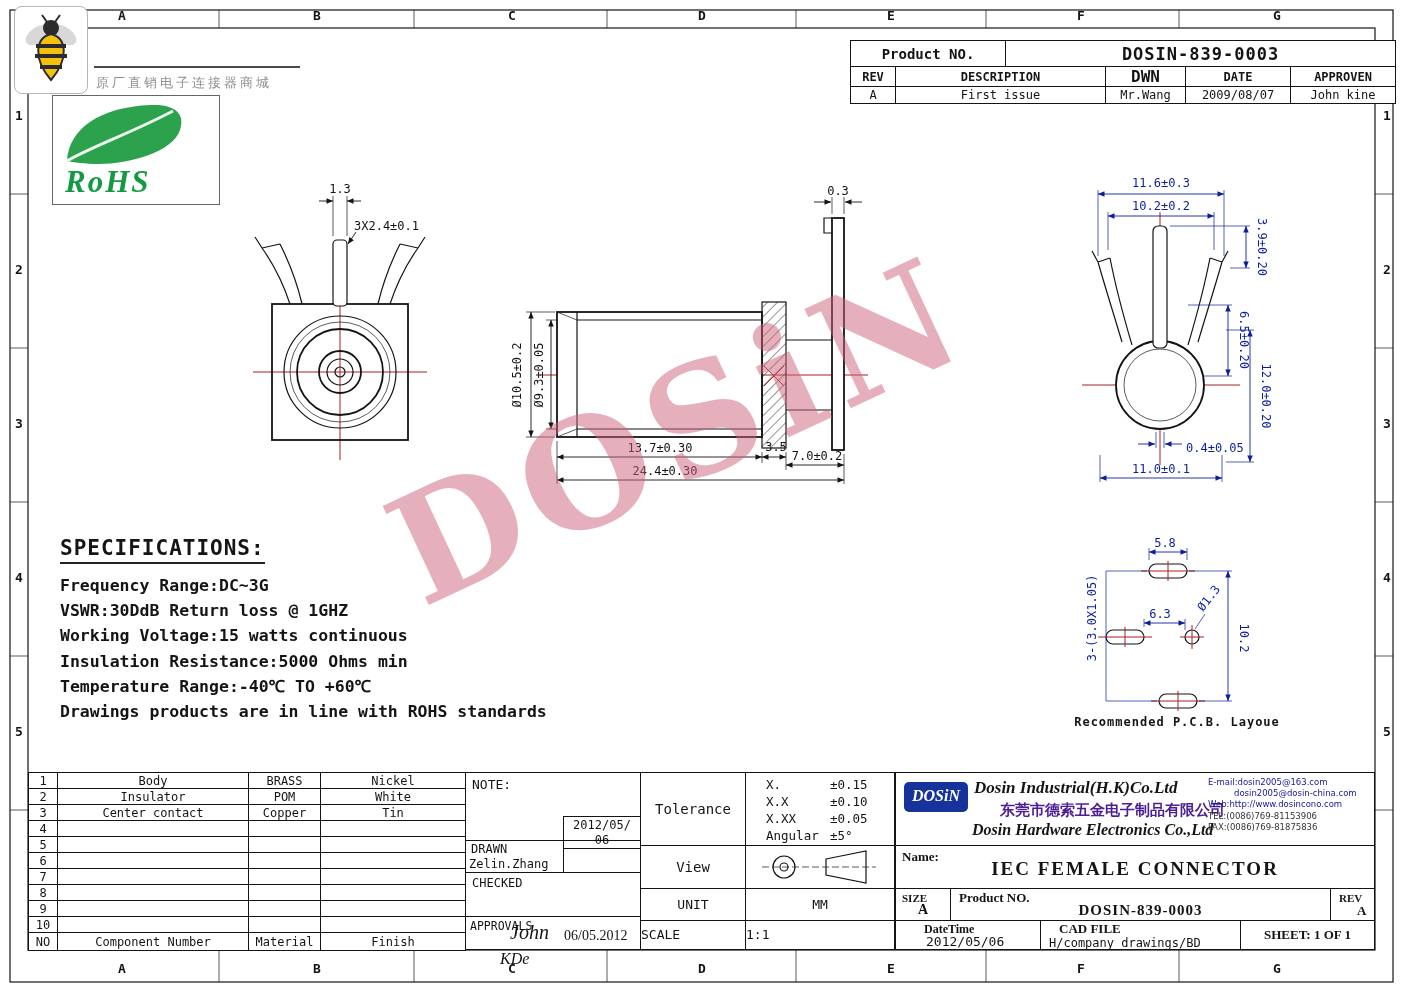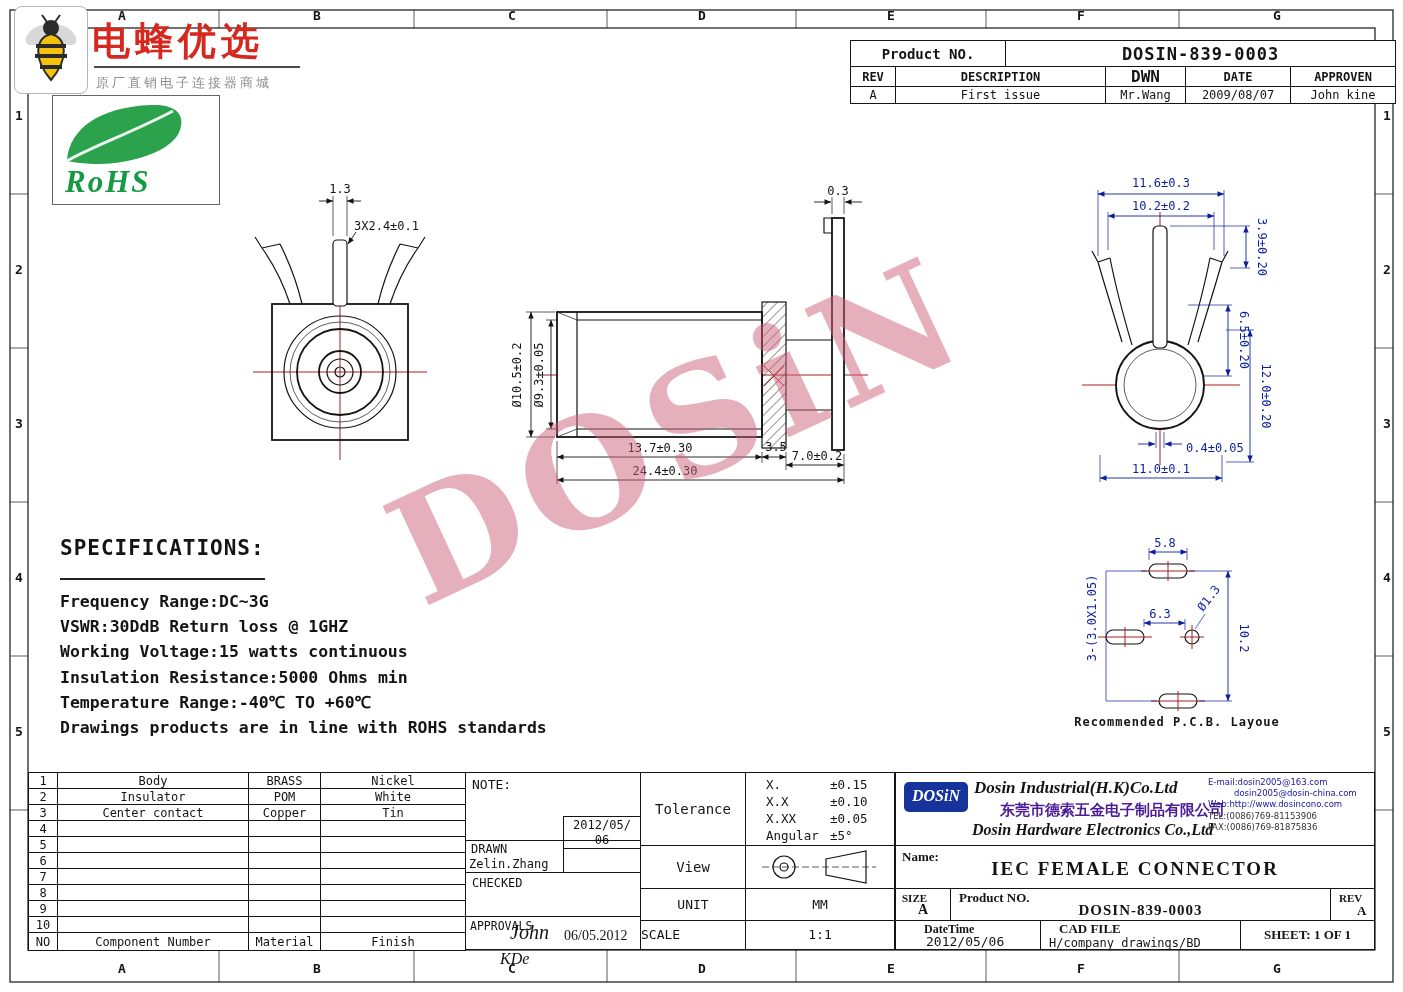--- a/index.html
+++ b/index.html
@@ -23,21 +23,21 @@
   .dl{stroke:#141414;stroke-width:.9;fill:none}
   .db{stroke:#0b1f9c;stroke-width:.9;fill:none}
   .wfill{fill:#fff}
   
   table.grid{position:absolute;border-collapse:collapse;table-layout:fixed;background:#fff}
   table.grid td{border:1px solid #141414;padding:0;text-align:center;vertical-align:middle;
      font:12px "DejaVu Sans Mono",monospace;color:#141414;overflow:hidden;white-space:nowrap}
   
   .specs{position:absolute;left:60px;top:536px;width:580px}
   .specs .t{display:inline-block;font:bold 21px "DejaVu Sans Mono",monospace;letter-spacing:1px;
-            border-bottom:2px solid #222;padding-bottom:18px}
+            border-bottom:2px solid #222;padding-bottom:2px}
   .specs .l{font:bold 16.5px "DejaVu Sans Mono",monospace;line-height:25.2px;white-space:nowrap}
   .specs .lines{margin-top:9px}
   
   .watermark{position:absolute;left:400px;top:480px;height:160px;line-height:160px;
      font-family:"DejaVu Serif",serif;font-weight:bold;font-size:150px;letter-spacing:10px;
      color:rgba(206,95,122,.5);transform:rotate(-25deg);transform-origin:left center;
      pointer-events:none;z-index:6;white-space:nowrap}
   
   .beebadge{position:absolute;left:14px;top:6px;width:74px;height:88px;background:#fff;
      border:1px solid #b5b5b5;border-radius:8px;z-index:4;text-align:center;padding-top:6px}
@@ -202,21 +202,20 @@
     <svg width="60" height="72" viewBox="0 0 60 72">
       <ellipse cx="17" cy="22" rx="14" ry="8" fill="#d8d8d8" transform="rotate(-35 17 22)"></ellipse>
       <ellipse cx="43" cy="22" rx="14" ry="8" fill="#d8d8d8" transform="rotate(35 43 22)"></ellipse>
       <line x1="26" y1="9" x2="21" y2="2" stroke="#2b2b2b" stroke-width="2"></line>
       <line x1="34" y1="9" x2="39" y2="2" stroke="#2b2b2b" stroke-width="2"></line>
       <circle cx="30" cy="15" r="8" fill="#2b2b2b"></circle>
       <path d="M30,21 C14,25 12,46 30,67 C48,46 46,25 30,21 z" fill="#f4c20d" stroke="#2b2b2b" stroke-width="2"></path>
       <path d="M15,33 H45 M14,43 H46 M19,54 H41" stroke="#2b2b2b" stroke-width="4"></path>
     </svg>
   </div>
-  <div class="shopname">电蜂优选</div>
   <div class="shopline"></div>
   <div class="shoptag">原厂直销电子连接器商城</div>
 
   <div class="rohsbadge">
     <svg width="132" height="70" viewBox="0 0 132 70" style="position:absolute;left:6px;top:3px">
       <path d="M8,62 C10,30 40,8 92,6 C118,5 126,16 121,31 C114,53 70,65 40,65 C26,65 14,63 8,62 z" fill="#2ca24c"></path>
       <path d="M8,62 C32,48 72,34 114,12" stroke="#eaf7ee" stroke-width="3" fill="none"></path>
     </svg>
     <div class="rohstext">RoHS</div>
   </div>
@@ -385,21 +384,21 @@
   <div class="box" style="left:640px;top:888px;width:106px;height:33px;z-index:3">
     <div style="line-height:31px;text-align:center;font-size:13px">UNIT</div>
   </div>
   <div class="box" style="left:745px;top:888px;width:150px;height:33px;z-index:3">
     <div style="line-height:31px;text-align:center;font-size:13px">MM</div>
   </div>
   <div class="box" style="left:640px;top:920px;width:106px;height:30px;z-index:3">
     <div style="line-height:28px;text-align:left;font-size:13px">SCALE</div>
   </div>
   <div class="box" style="left:745px;top:920px;width:150px;height:30px;z-index:3">
-    <div style="line-height:28px;text-align:center;font-size:13px">1:1</div>
+    <div style="line-height:28px;font-size:13px">1:1</div>
   </div>
 
   <div class="box" style="left:895px;top:772px;width:480px;height:74px;z-index:3">
     <div class="dosinlogo">DOSiN</div>
     <span class="tl serif" style="left:78px;top:8px;font-size:17px;font-weight:bold;font-style:italic;white-space:nowrap">Dosin Industrial(H.K)Co.Ltd</span>
     <span class="tl" style="left:104px;top:30px;font-size:15px;font-weight:bold;color:#4c1d95;font-family:'DejaVu Sans',sans-serif;white-space:nowrap">东莞市德索五金电子制品有限公司</span>
     <span class="tl serif" style="left:76px;top:50px;font-size:16px;font-weight:bold;font-style:italic;white-space:nowrap">Dosin Hardware Electronics Co.,Ltd</span>
     <div class="contact">
       <div class="nv">E-mail:dosin2005@163.com</div>
       <div class="nv" style="padding-left:26px">dosin2005@dosin-china.com</div>

